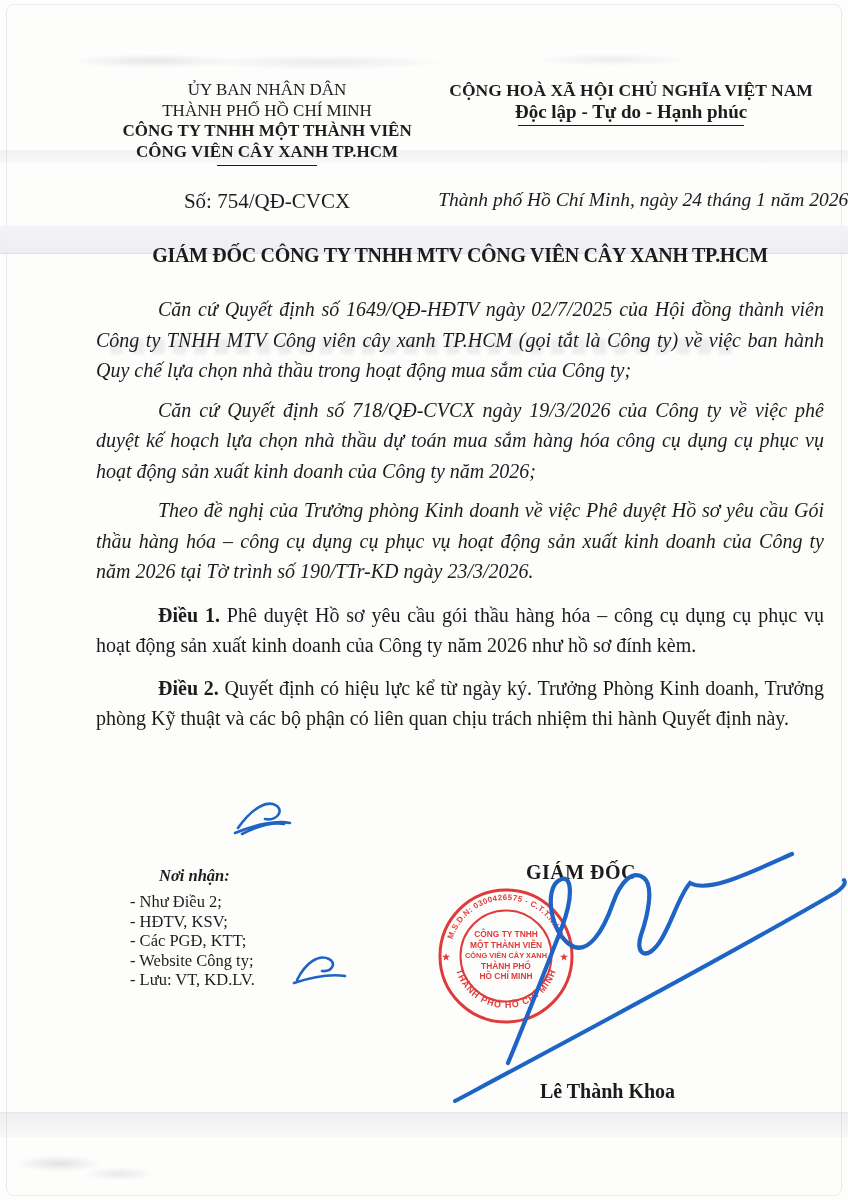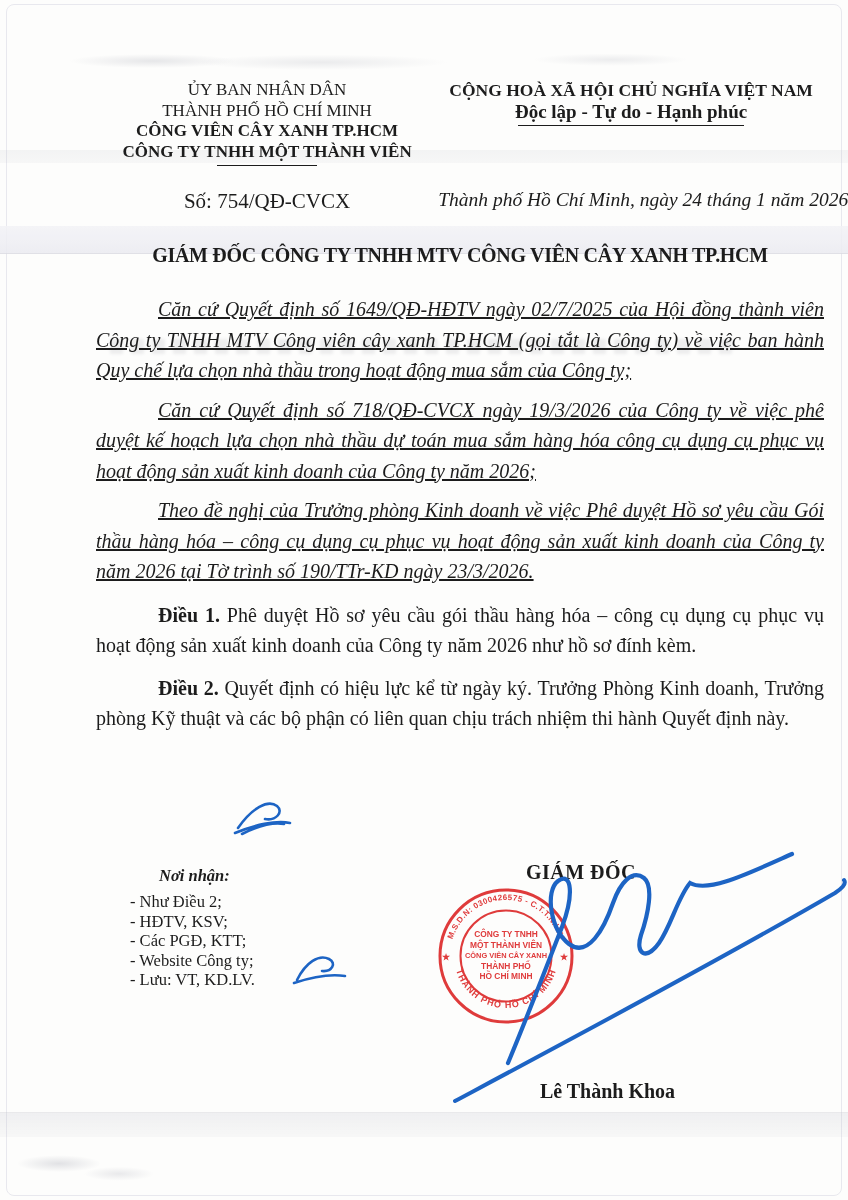--- a/index.html
+++ b/index.html
@@ -35,21 +35,21 @@
   .nat-line1 { font-weight:bold; font-size:17.5px; line-height:21px; }
   .nat-line2 { font-weight:bold; font-size:19px; line-height:22px;text-align:center; }
   .nat-underline { width:226px; border-bottom:1.6px solid #1c1c1c; margin:2px auto 0; }
   .hdr2 { display:flex; margin-top:23px; }
   .doc-number { width:47%; text-align:center; font-size:21px; }
   .place-date { width:53%; text-align:center; font-style:italic; font-size:19.5px; white-space:nowrap; }
   .title-block { margin-top:46px; text-align:center; }
   .title-main { font-size:21px; font-weight:bold; letter-spacing:.3px; }
   .title-sub { font-size:20px; font-weight:bold; line-height:26px; margin-top:4px; }
   .authority { margin-top:30px; text-align:center; font-size:20px; font-weight:bold; letter-spacing:-0.3px; }
-  .preamble { margin-top:27px;text-decoration:underline; }
+  .preamble { margin-top:27px; }
   .preamble p { margin:0 0 9px; font-style:italic; font-size:20px; line-height:30.5px; text-align:justify; text-indent:62px; }
   .decide-heading { text-align:center; font-size:20.5px; font-weight:bold; margin-top:12px; }
   .articles { margin-top:13px; }
   .articles p { margin:0 0 12px; font-size:20px; line-height:30.5px; text-align:justify; text-indent:62px; }
   .articles .art-label { font-weight:bold; }
   
   .recipients { position:absolute; left:130px; top:866px; font-size:16px; }
   .recipients-label { font-weight:bold; font-style:italic; font-size:16.5px; margin-bottom:6px;margin-left:29px; }
   .recipients-item { font-size:16.5px; line-height:19.5px; }
   .sig-title { position:absolute; left:476px; top:861px; width:210px; text-align:center;
@@ -75,22 +75,22 @@
   <div class="ghost-text"></div>
   <div class="scan-band band-d"></div>
   <div class="scan-band band-e"></div>
 
   <div class="content">
 
     <div class="hdr">
       <div class="hdr-left">
         <div>ỦY BAN NHÂN DÂN</div>
         <div>THÀNH PHỐ HỒ CHÍ MINH</div>
+        <div class="org-bold">CÔNG TY TNHH MỘT THÀNH VIÊN</div>
         <div class="org-bold">CÔNG VIÊN CÂY XANH TP.HCM</div>
-        <div class="org-bold">CÔNG TY TNHH MỘT THÀNH VIÊN</div>
         <div class="org-underline"></div>
       </div>
       <div class="hdr-right">
         <div class="nat-line1">CỘNG HOÀ XÃ HỘI CHỦ NGHĨA VIỆT NAM</div>
         <div class="nat-line2">Độc lập - Tự do - Hạnh phúc</div>
         <div class="nat-underline"></div>
       </div>
     </div>
     <div class="hdr2">
       <div class="doc-number">Số: 754/QĐ-CVCX</div>

